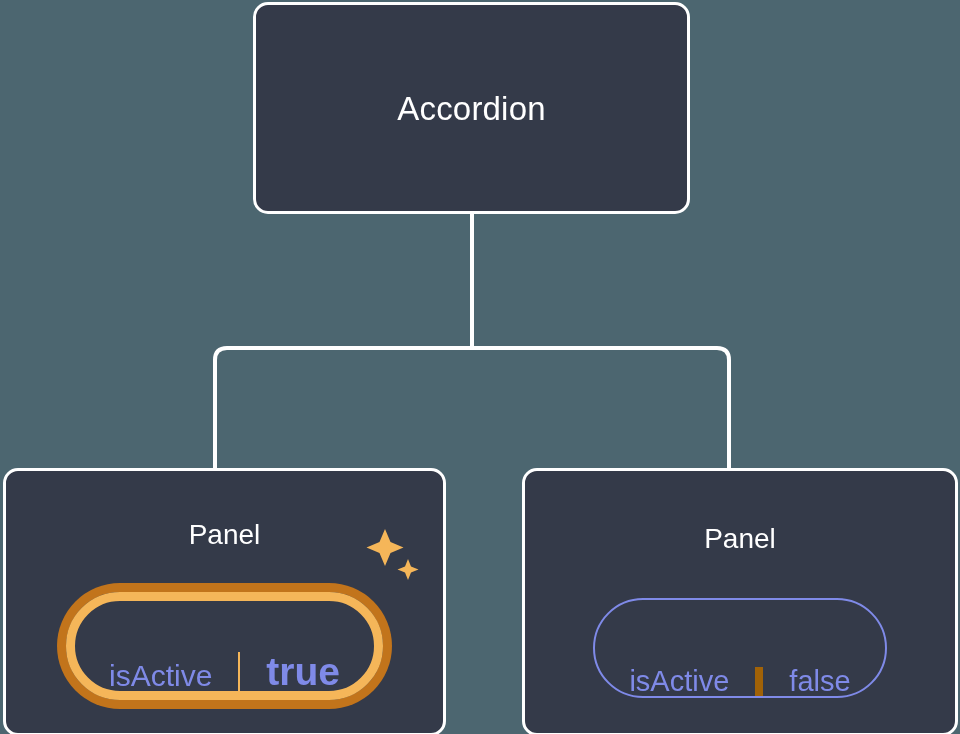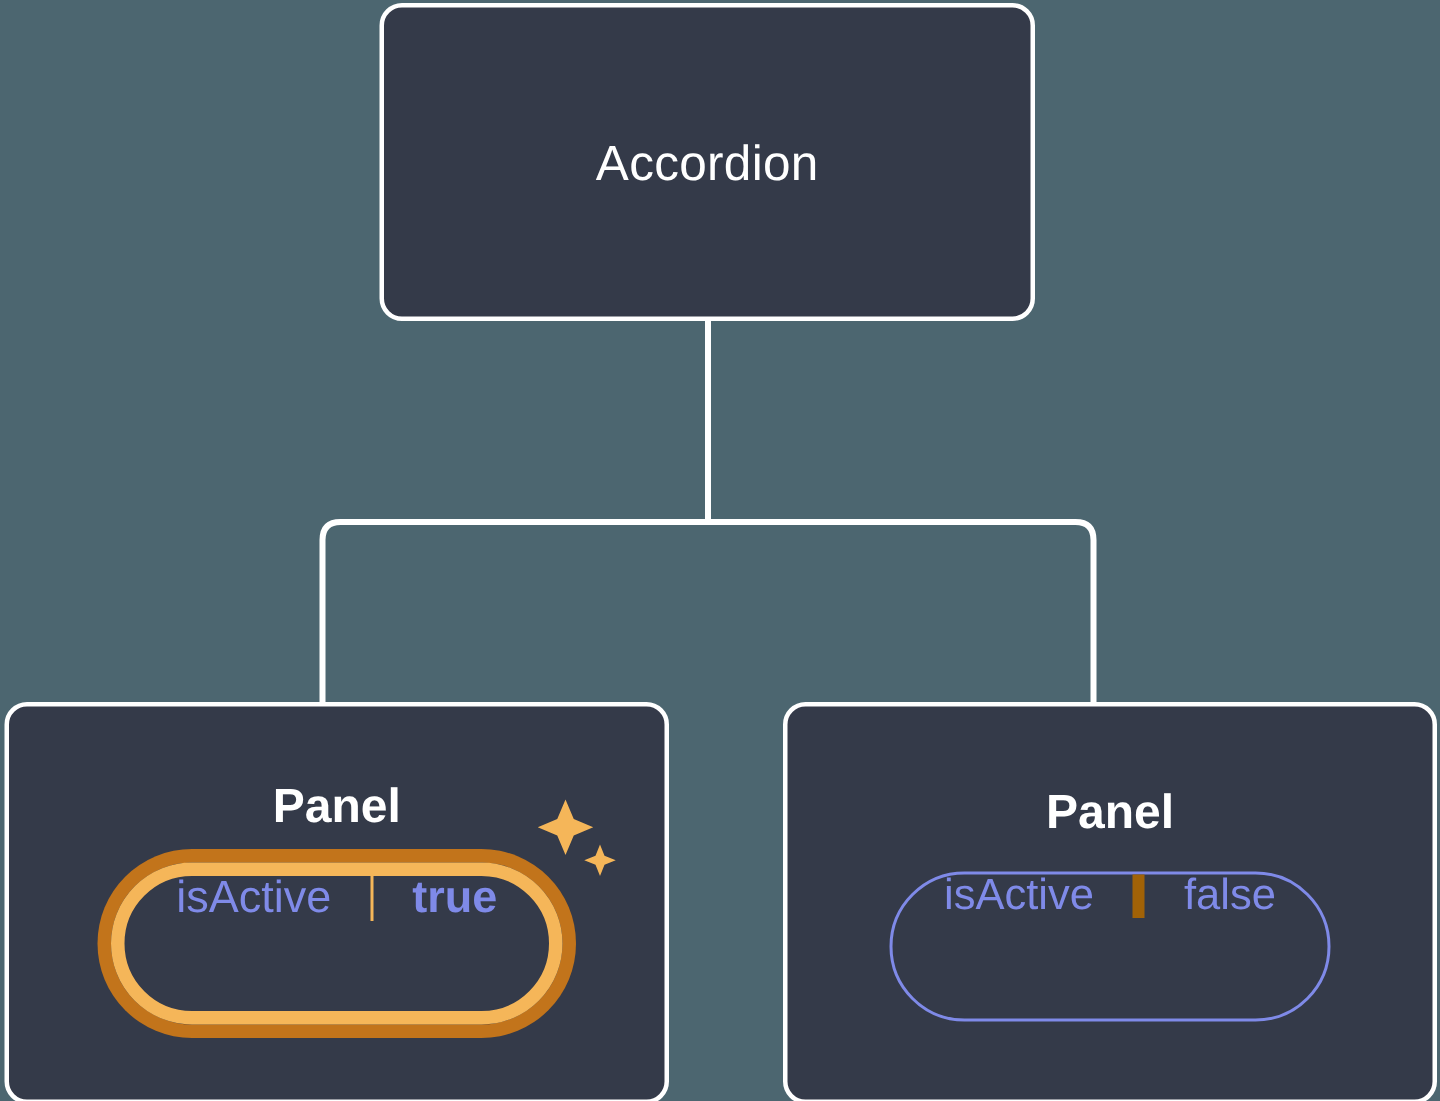--- a/index.html
+++ b/index.html
@@ -67,45 +67,46 @@
   .node-child-left {
     left: 3px;
     width: 443px;
   }
   .node-child-right {
     left: 522px;
     width: 436px;
   }
   .node-title-child {
     color: #ffffff;
-    font-size: 32px;
-    font-weight: 700;
+    font-size: 28px;
+    font-weight: 400;
     line-height: 1;
     margin-top: 50px;
   }
   .node-child-right .node-title-child {
     margin-top: 54px;
   }
 
   
   .badge-wrap {
     position: relative;
     margin-top: 22px;
   }
   .badge-wrap-right {
     margin-top: 24px;
   }
 
   .badge {
     display: flex;
-    align-items: flex-start;
+    align-items: flex-end;
     box-sizing: border-box;
     border-radius: 999px;
     height: 100px;
     background: transparent;
+    margin-top: 21px;
   }
   .badge-cell {
     display: flex;
     align-items: center;
     justify-content: center;
     box-sizing: border-box;
   }
   .badge-key {
     padding: 0 26px 0 34px;
   }
@@ -138,21 +139,21 @@
     height: 108px;
   }
   .badge-hl .badge-key-text {
     font-size: 30px;
   }
   .badge-hl .badge-val {
     border-left: 2px solid #f5b659;
   }
   .badge-hl .badge-val-text {
     font-weight: bold;
-    font-size: 30px;
+    font-size: 39px;
   }
 
   
   .sparkle-icon {
     position: absolute;
     right: -38px;
     top: -44px;
     width: 56px;
     height: 60px;
     pointer-events: none;

